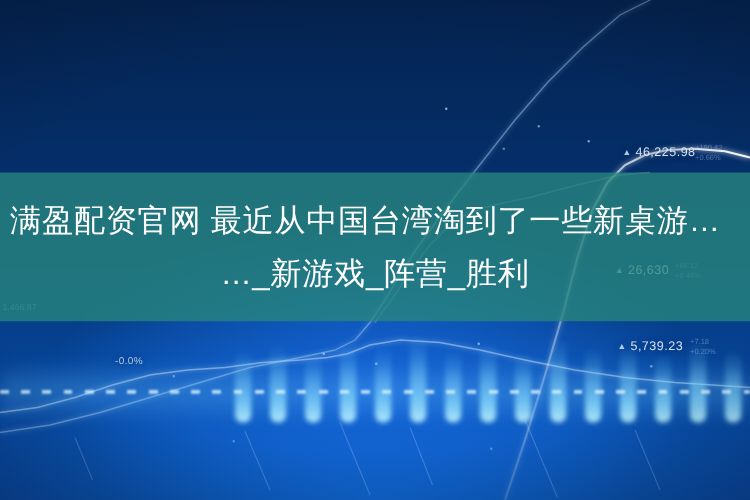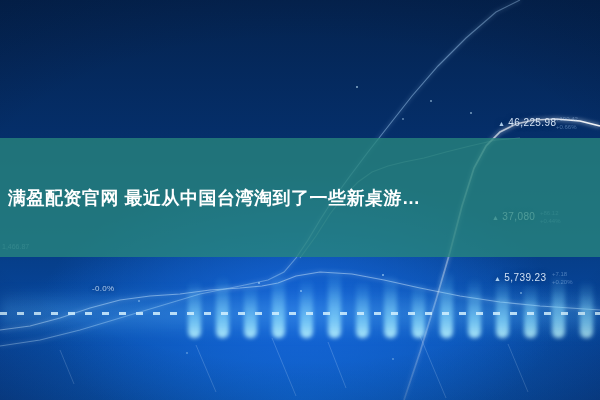--- a/index.html
+++ b/index.html
@@ -141,22 +141,22 @@
     width: 600px;
     height: 119px;
     display: flex;
     flex-direction: column;
     justify-content: center;
     box-sizing: border-box;
     padding: 0 8px;
   }
   .title-line {
     color: #ffffff;
-    font-weight: bold;
-    font-size: 18px;
+    font-weight: normal;
+    font-size: 25px;
     line-height: 42px;
     letter-spacing: 0.5px;
     white-space: nowrap;
   }
   .title-line.l1 { text-align: left; }
   .title-line.l2 { text-align: center; }
 </style>
 </head>
 <body>
 
@@ -235,36 +235,37 @@
 
   <div class="price-label" style="left:498px;top:117px">
     <span class="tri">▲</span><span>46,225.98</span>
   </div>
   <div class="sub-label" style="left:556px;top:115px">
     <span>+190.42</span><br>
     <span>+0.66%</span>
   </div>
 
   <div class="price-label" style="left:492px;top:211px">
-    <span class="tri">▲</span><span>37,080</span>
+    <span class="tri">▲</span><span>26,630</span>
   </div>
   <div class="sub-label" style="left:540px;top:209px">
     <span>+86.12</span><br>
     <span>+0.44%</span>
   </div>
 
   <div class="price-label" style="left:494px;top:272px">
     <span class="tri">▲</span><span>5,739.23</span>
   </div>
   <div class="sub-label" style="left:552px;top:270px">
     <span>+7.18</span><br>
     <span>+0.20%</span>
   </div>
 
   <div class="pct-label" style="left:92px;top:284px">-0.0%</div>
   <div class="sub-label" style="left:2px;top:243px;font-size:7px;color:rgba(170,205,245,0.5)">1,466.87</div>
 
   <div class="band"></div>
   <div class="title-wrap">
     <div class="title-line l1">满盈配资官网 最近从中国台湾淘到了一些新桌游…</div>
+    <div class="title-line l2">…_新游戏_阵营_胜利</div>
   </div>
 
 </div>
 
 </body></html>

